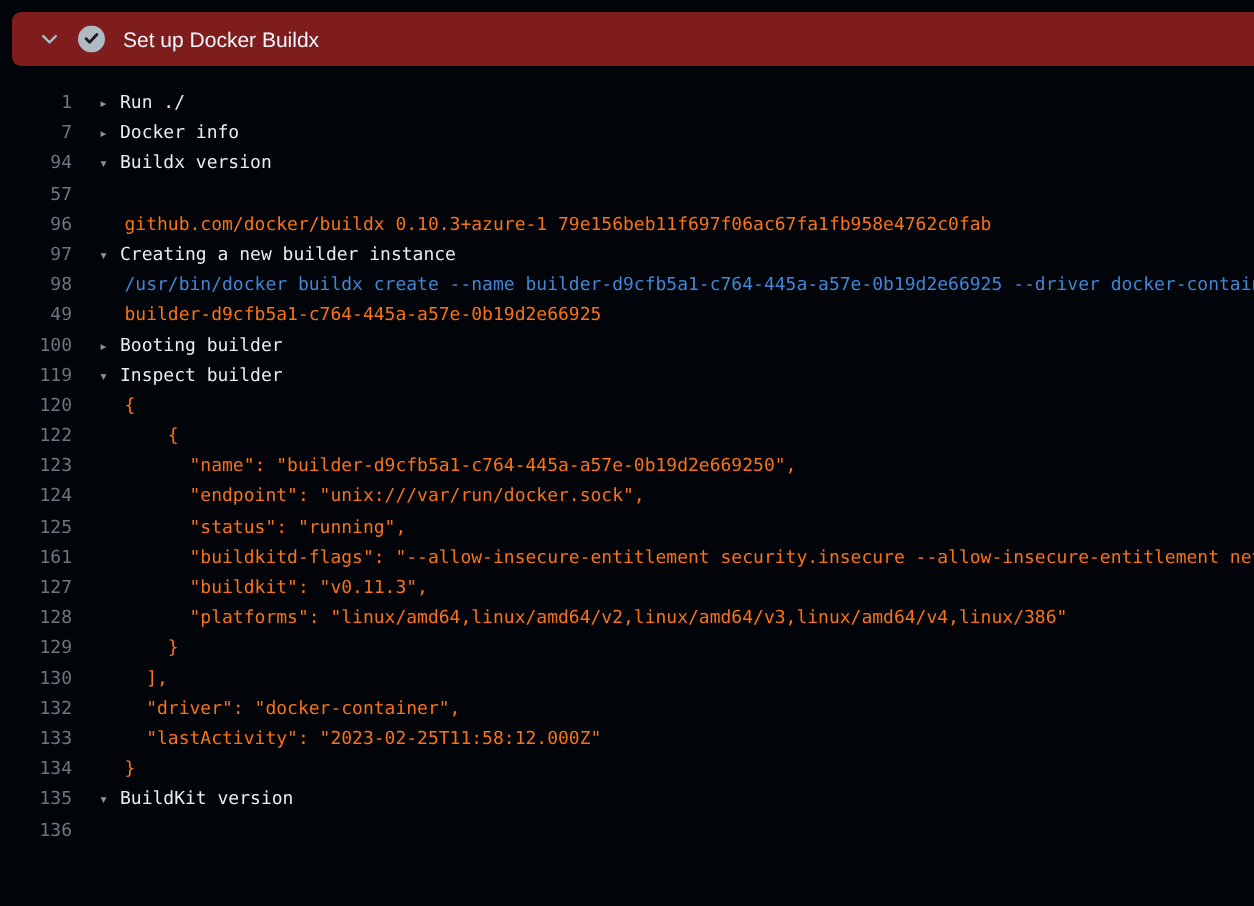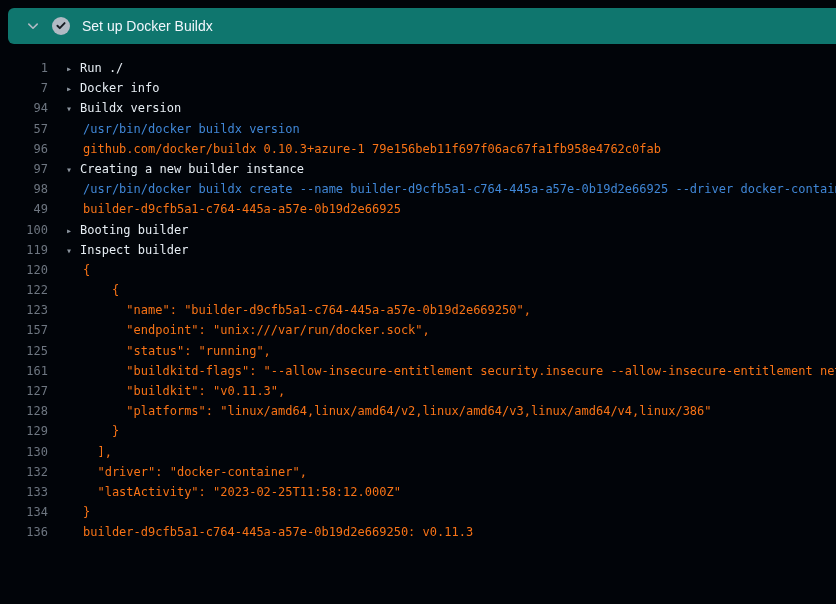--- a/index.html
+++ b/index.html
@@ -7,21 +7,21 @@
   body {
     background: #010409;
     font-family: "DejaVu Sans Mono", "Liberation Mono", monospace;
     font-size: 12px;
   }
 
   
   .step-header {
     margin: 8px 0 0 8px;
     height: 36px;
-    background: #0f766e;
+    background: #7f1d1d;
     border-radius: 6px 0 0 6px;
     display: flex;
     align-items: center;
     padding-left: 14px;
   }
   .chev-btn {
     width: 22px; height: 22px;
     display: flex; align-items: center; justify-content: center;
     cursor: pointer;
     flex: none;
@@ -101,21 +101,20 @@
     <span class="content"><span class="arrow">▸</span><span>Docker info</span></span>
   </div>
 
   <div class="row row-group">
     <span class="num">94</span>
     <span class="content"><span class="arrow">▾</span><span>Buildx version</span></span>
   </div>
 
   <div class="row row-cmd">
     <span class="num">57</span>
-    <span class="content">/usr/bin/docker buildx version</span>
   </div>
 
   <div class="row row-out">
     <span class="num">96</span>
     <span class="content">github.com/docker/buildx 0.10.3+azure-1 79e156beb11f697f06ac67fa1fb958e4762c0fab</span>
   </div>
 
   <div class="row row-group">
     <span class="num">97</span>
     <span class="content"><span class="arrow">▾</span><span>Creating a new builder instance</span></span>
@@ -151,21 +150,21 @@
     <span class="num">122</span>
     <span class="content">    {</span>
   </div>
 
   <div class="row row-out">
     <span class="num">123</span>
     <span class="content">      "name": "builder-d9cfb5a1-c764-445a-a57e-0b19d2e669250",</span>
   </div>
 
   <div class="row row-out">
-    <span class="num">157</span>
+    <span class="num">124</span>
     <span class="content">      "endpoint": "unix:///var/run/docker.sock",</span>
   </div>
 
   <div class="row row-out">
     <span class="num">125</span>
     <span class="content">      "status": "running",</span>
   </div>
 
   <div class="row row-out">
     <span class="num">161</span>
@@ -201,18 +200,21 @@
   <div class="row row-out">
     <span class="num">133</span>
     <span class="content">  "lastActivity": "2023-02-25T11:58:12.000Z"</span>
   </div>
 
   <div class="row row-out">
     <span class="num">134</span>
     <span class="content">}</span>
   </div>
 
+  <div class="row row-group">
+    <span class="num">135</span>
+    <span class="content"><span class="arrow">▾</span><span>BuildKit version</span></span>
+  </div>
 
   <div class="row row-out">
     <span class="num">136</span>
-    <span class="content">builder-d9cfb5a1-c764-445a-a57e-0b19d2e669250: v0.11.3</span>
   </div>
 </div>
 
 </body></html>

